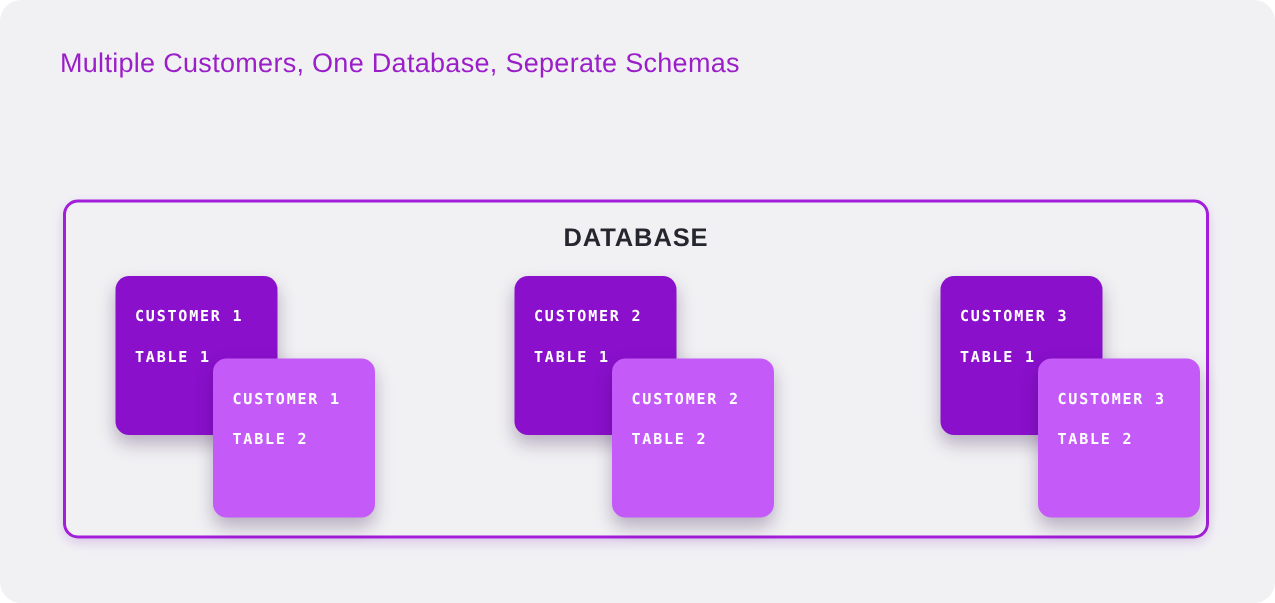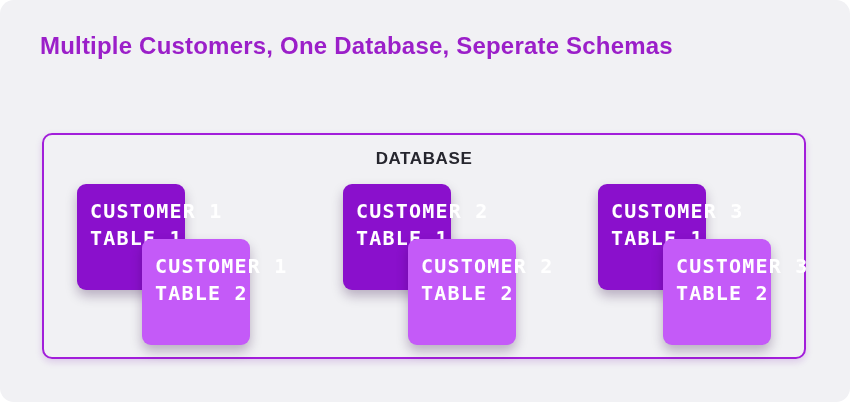--- a/index.html
+++ b/index.html
@@ -20,21 +20,21 @@
     position:relative;
   }
   .panel{
     position:absolute;left:0;top:0;width:850px;height:402px;
     background:var(--panel-background);
     border-radius:14px;
     overflow:hidden;
   }
   .page-title{
     position:absolute;left:40px;top:32px;
-    font-size:24px;font-weight:700;
+    font-size:18px;font-weight:400;
     color:var(--title-accent);
     letter-spacing:0.2px;
   }
   .page-subtitle{
     position:absolute;left:40px;top:81px;
     font-size:15px;font-weight:700;
     color:var(--subtitle-text);
   }
   .db-box{
     position:absolute;left:42px;top:133px;
@@ -49,28 +49,28 @@
     font-size:17px;font-weight:700;
     letter-spacing:0.6px;
     color:var(--label-text);
   }
   .group{
     position:absolute;top:49px;
     width:174px;height:162px;
   }
   .group-1{left:33px;}
   .group-2{left:299px;}
-  .group-3{left:554px;}
+  .group-3{left:583px;}
   .card{
     position:absolute;
     width:108px;height:106px;
     border-radius:9px;
     padding:14px 0 0 13px;
     font-family:"DejaVu Sans Mono", monospace;
-    font-size:20px;font-weight:700;
+    font-size:10px;font-weight:700;
     letter-spacing:1.2px;
     line-height:27px;
     color:var(--card-text);
     box-shadow:0 6px 12px rgba(40,0,60,0.28);
   }
   .card span{display:block;white-space:nowrap;}
   .card.dark{left:0;top:0;background:var(--table-dark);z-index:1;}
   .card.light{left:65px;top:55px;background:var(--table-light);z-index:2;}
 </style>
 </head>

